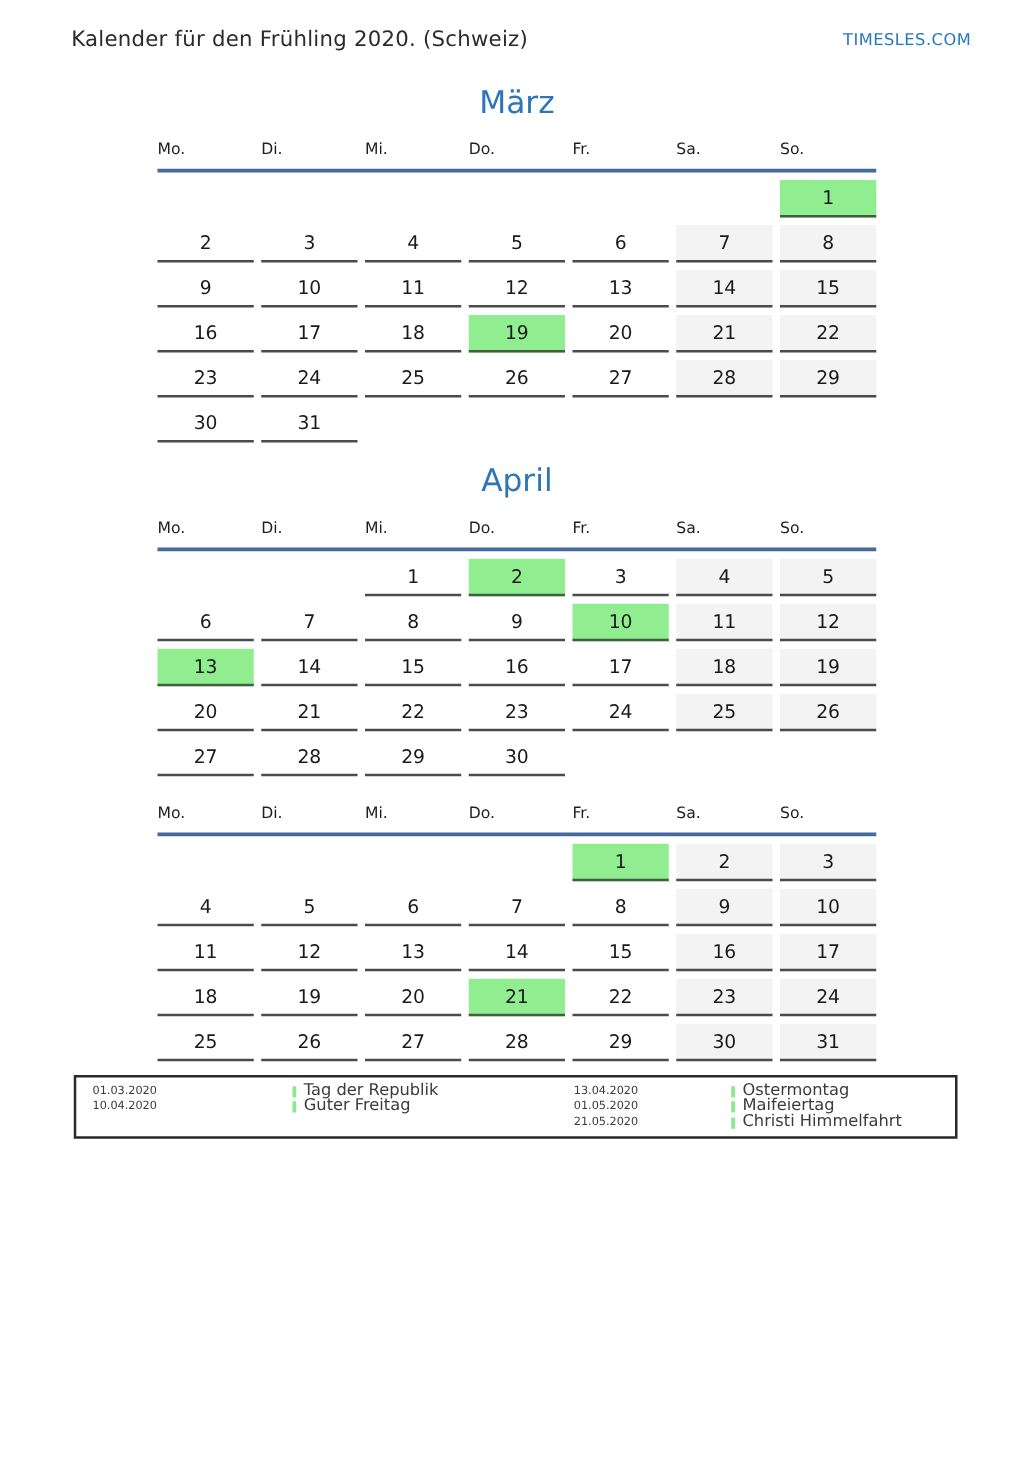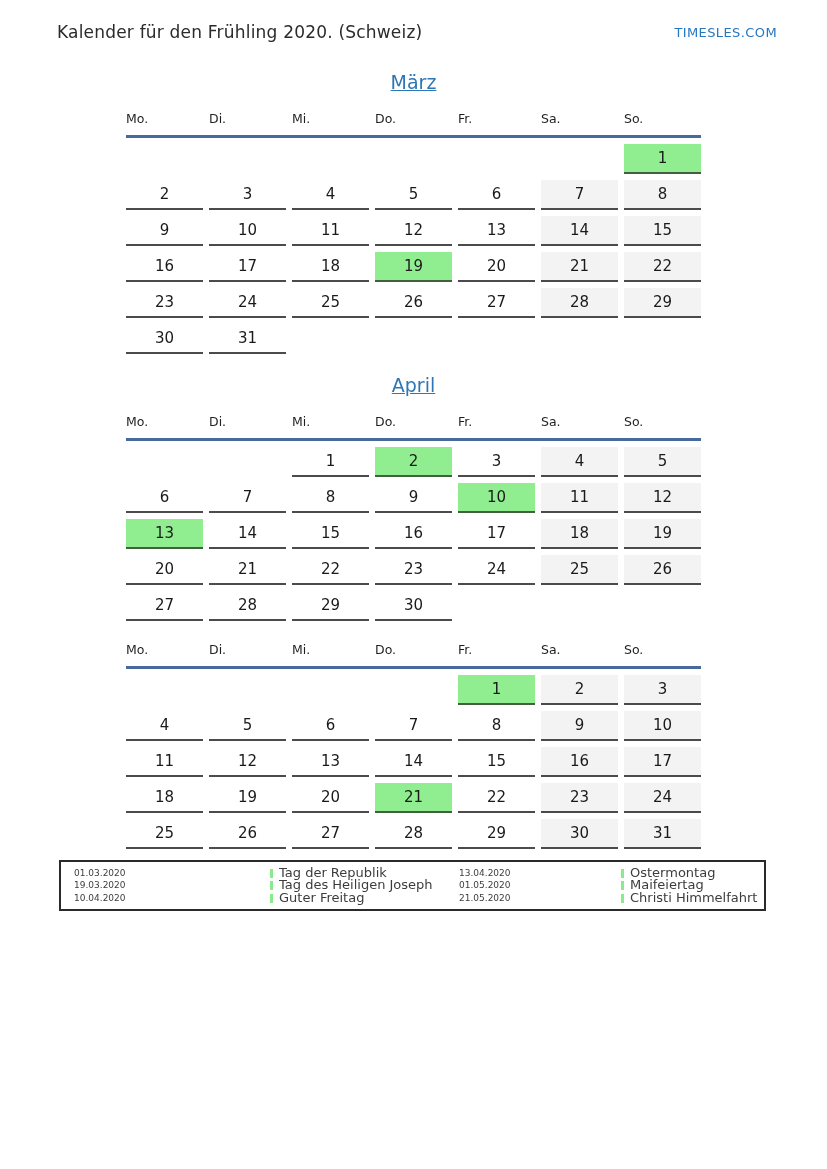--- a/index.html
+++ b/index.html
@@ -16,22 +16,22 @@
   }
   .page-title { font-size:17px; font-weight:400; color:#2b2b2b; letter-spacing:0.2px; }
   .brand-link {
     font-size:13px; color:#2577c0; text-decoration:none; cursor:pointer;
     letter-spacing:0.4px; margin-top:3px;
   }
   .month { width:575px; margin:0 auto; }
   .month-first { margin-top:30px; }
   .month + .month { margin-top:21px; }
   .month-title {
-    text-align:center; color:#2e76b5; font-size:19px; font-weight:400;
-    margin-bottom:19px; line-height:20px;text-decoration:underline;
+    text-align:center; color:#2e76b5; font-size:25px; font-weight:400;
+    margin-bottom:19px; line-height:20px;
   }
   .weekday-row {
     display:grid; grid-template-columns:repeat(7,77px); column-gap:6px;
     padding-bottom:9px; border-bottom:3px solid #46699e;
   }
   .weekday-label { text-align:left; font-size:12.5px; color:#1f1f1f; }
   .weeks { margin-top:6px; }
   .week { display:grid; grid-template-columns:repeat(7,77px); column-gap:6px; margin-bottom:6px; }
   .cell {
     height:30px; text-align:center; font-size:15px; color:#1a1a1a;
@@ -39,21 +39,21 @@
   }
   .cell.empty { border-bottom:none; background:none; }
   .cell.weekend { background:#f3f3f3; }
   .cell.holiday { background:#90ee90; border-bottom-color:#42603f; }
   .legend-box {
     width:707px; margin:11px 0 0 59px; border:2px solid #2a2a2a;
     display:flex; padding:5px 0 5px 13px;
   }
   .legend-group-left { width:385px; }
   .legend-group-right { flex:1; }
-  .legend-row { display:flex; line-height:12.4px;gap:36px; }
+  .legend-row { display:flex; line-height:12.4px; }
   .legend-date { font-size:9px; color:#3c3c3c; }
   .legend-group-left .legend-date { width:160px; }
   .legend-group-right .legend-date { width:126px; }
   .legend-name { font-size:13px; color:#3c3c3c; display:flex; align-items:center; }
   .legend-bar {
     display:inline-block; width:3px; height:9px; background:#8ce98c;
     margin-right:6px; flex:none;
   }
 </style>
 </head>
@@ -255,27 +255,20 @@
   <footer class="legend-box">
     <div class="legend-group-left">
         <div class="legend-row">
           <div class="legend-date">01.03.2020</div>
           <div class="legend-name">
             <span class="legend-bar"></span>
             <span>Tag der Republik</span>
           </div>
         </div>
         <div class="legend-row">
-          <div class="legend-date">19.03.2020</div>
-          <div class="legend-name">
-            <span class="legend-bar"></span>
-            <span>Tag des Heiligen Joseph</span>
-          </div>
-        </div>
-        <div class="legend-row">
           <div class="legend-date">10.04.2020</div>
           <div class="legend-name">
             <span class="legend-bar"></span>
             <span>Guter Freitag</span>
           </div>
         </div>
       </div>
     <div class="legend-group-right">
         <div class="legend-row">
           <div class="legend-date">13.04.2020</div>

